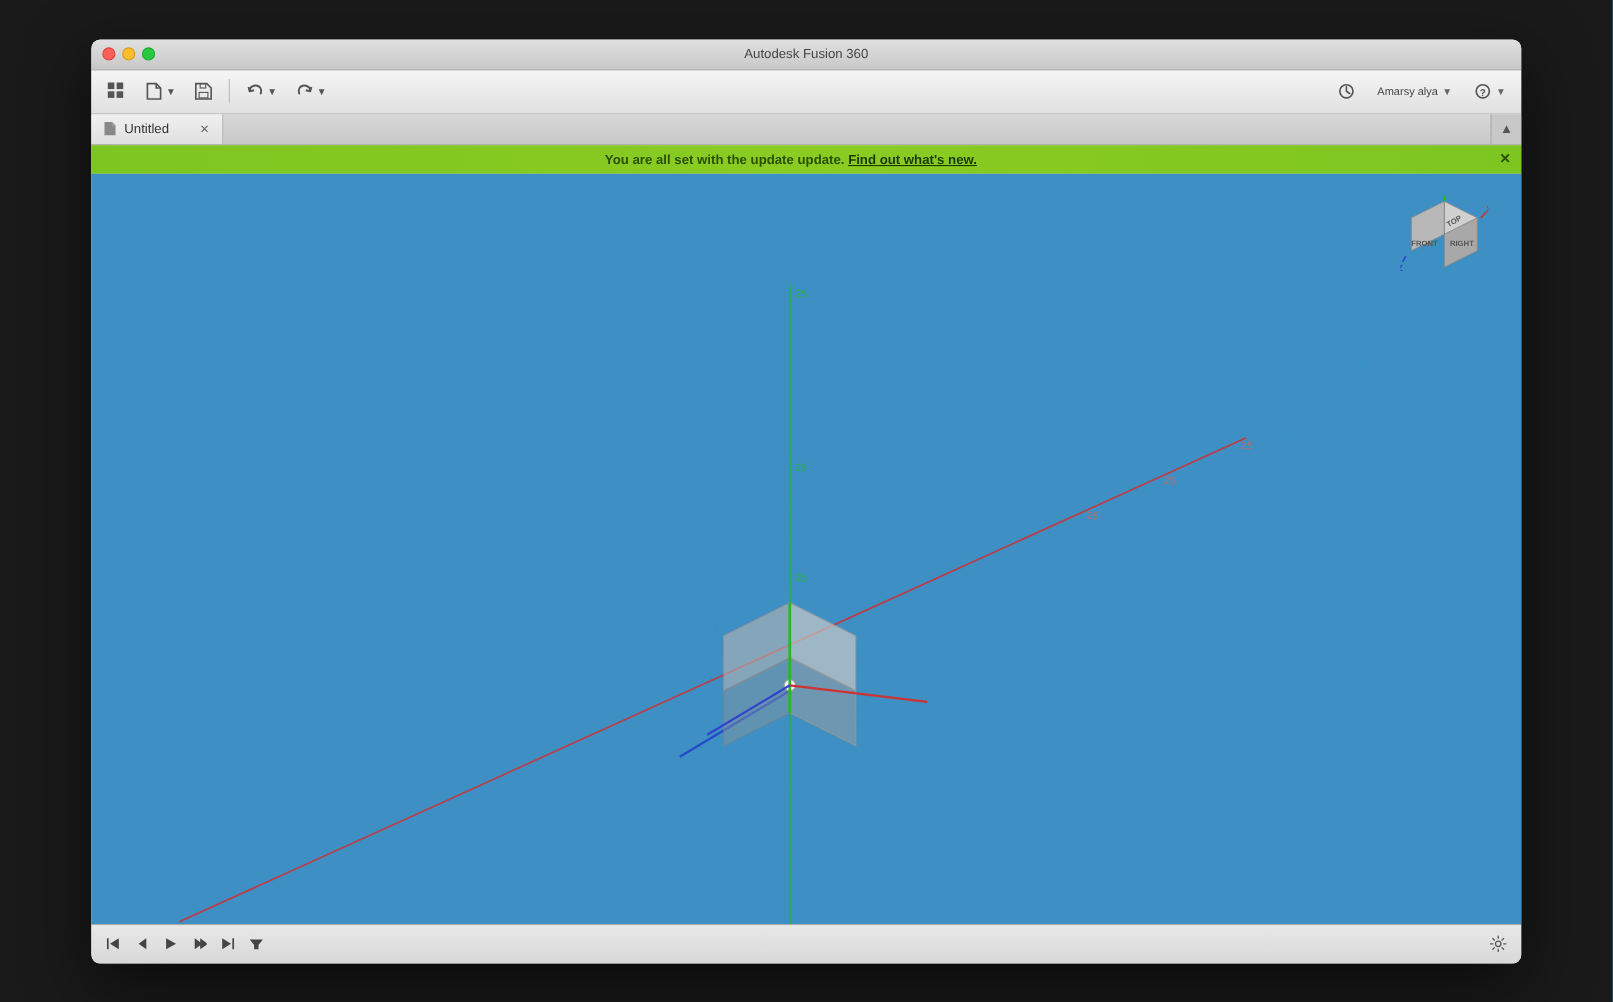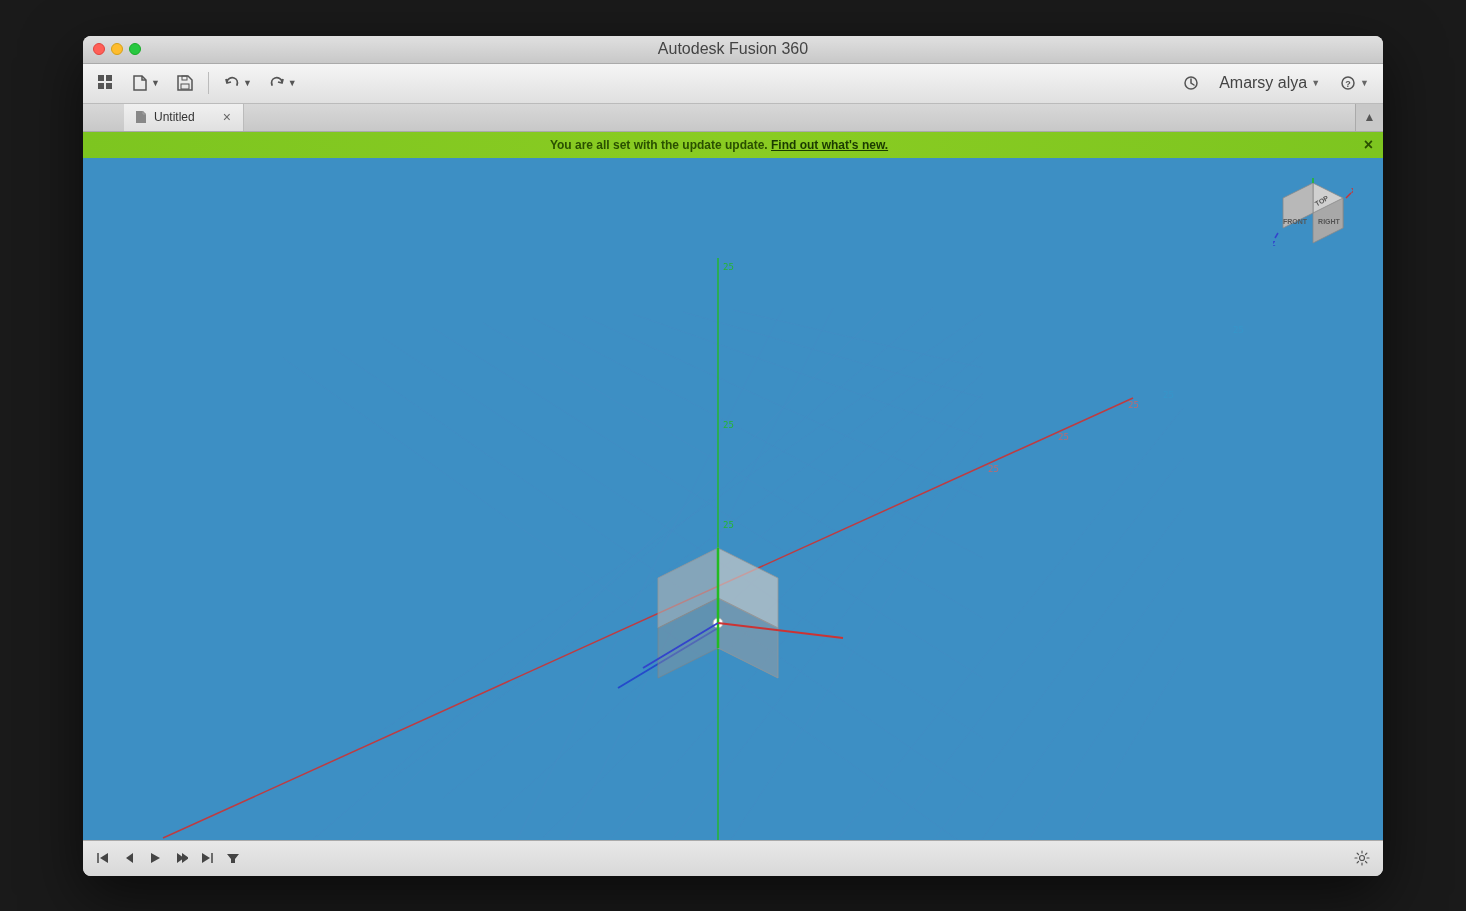--- a/index.html
+++ b/index.html
@@ -41,21 +41,21 @@
       width: 12px;
       height: 12px;
       border-radius: 50%;
       border: none;
       cursor: pointer;
     }
     .tb-close { background: #ff5f57; border: 1px solid #e0443e; }
     .tb-min { background: #febc2e; border: 1px solid #d4a017; }
     .tb-max { background: #28c840; border: 1px solid #1aab29; }
     .title-bar-title {
-      font-size: 16px;
+      font-size: 12px;
       color: #444;
       font-weight: 500;
     }
     
     .toolbar {
       height: 40px;
       background: linear-gradient(to bottom, #f5f5f5, #e0e0e0);
       border-bottom: 1px solid #bbb;
       display: flex;
       align-items: center;
@@ -103,21 +103,20 @@
       color: #666;
     }
     
     .tab-bar {
       height: 28px;
       background: linear-gradient(to bottom, #d8d8d8, #c8c8c8);
       border-bottom: 1px solid #aaa;
       display: flex;
       align-items: stretch;
       position: relative;
-      padding-left: 41px;
     }
     .tab {
       display: flex;
       align-items: center;
       gap: 6px;
       padding: 0 10px;
       background: linear-gradient(to bottom, #f0f0f0, #e0e0e0);
       border-right: 1px solid #bbb;
       cursor: pointer;
       font-size: 12px;
@@ -280,21 +279,21 @@
       <span style="font-size:9px;color:#555;">▼</span>
     </button>
     <div class="toolbar-right">
       <button class="toolbar-right-btn">
         <svg width="16" height="16" viewBox="0 0 16 16">
           <circle cx="8" cy="8" r="6" fill="none" stroke="#555" stroke-width="1.5"></circle>
           <path d="M8 4 L8 8 L11 10" stroke="#555" stroke-width="1.5" fill="none" stroke-linecap="round"></path>
         </svg>
       </button>
       <button class="toolbar-right-btn">
-        <span style="font-size:16px;color:#444;">Amarsy alya</span>
+        <span style="font-size:10px;color:#444;">Amarsy alya</span>
         <span class="dropdown-arrow">▼</span>
       </button>
       <button class="toolbar-right-btn">
         <svg width="16" height="16" viewBox="0 0 16 16">
           <circle cx="8" cy="8" r="6" fill="none" stroke="#555" stroke-width="1.5"></circle>
           <text x="8" y="12" text-anchor="middle" font-size="9" fill="#555" font-weight="bold">?</text>
         </svg>
         <span class="dropdown-arrow">▼</span>
       </button>
     </div>

